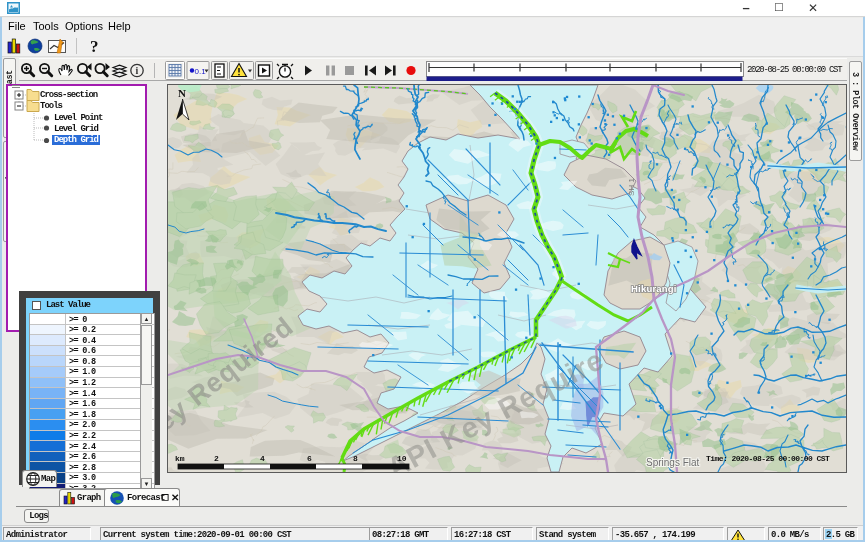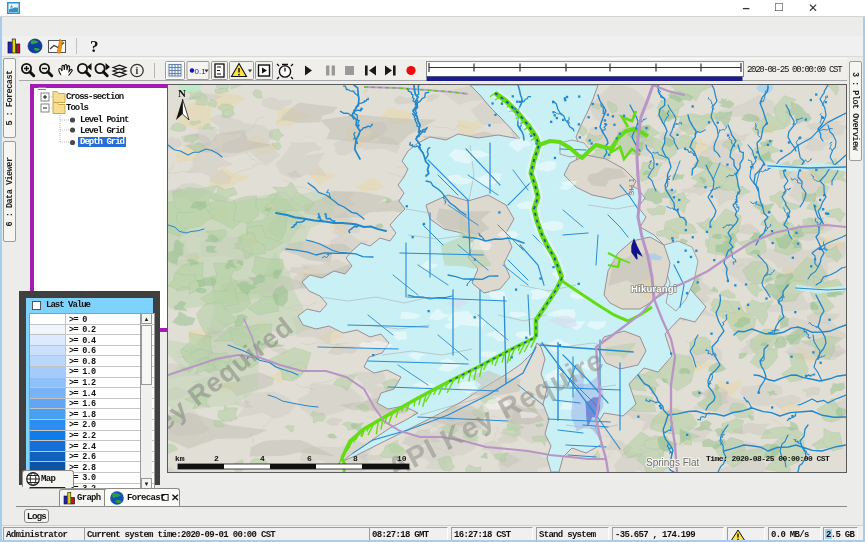--- a/index.html
+++ b/index.html
@@ -18,56 +18,62 @@
 
 .vtab{position:absolute;background:#f5f5f2;border:1px solid #9c9c9c;border-radius:2px;
  font-family:"Liberation Mono",monospace;font-size:8.5px;font-weight:bold;color:#222;
  display:flex;align-items:center;justify-content:center;letter-spacing:-0.5px}
 .vtab .rotL{transform:rotate(-90deg);white-space:nowrap}
 .vtab .rotR{transform:rotate(90deg);white-space:nowrap}
 
 #tb2{left:19px;top:58px;width:828px;height:23px;background:#f0efec;border-top:1px solid #fbfbfb;border-bottom:1px solid #a8a8a8}
 #tb2 .ttxt{position:absolute;left:728px;top:6px;font-family:"Liberation Mono",monospace;font-size:9px;font-weight:normal;letter-spacing:-1.3px;color:#111;white-space:nowrap}
 
-#tree{left:30px;top:84px;width:141px;height:248px;background:#fff;border:4px solid #a21caf}
+#tree{left:6px;top:84px;width:141px;height:248px;background:#fff;border:2px solid #a21caf}
 .titem{position:absolute;font-family:"Liberation Mono",monospace;font-size:9px;font-weight:bold;letter-spacing:-1px;color:#111;white-space:nowrap}
 
 #legend{left:19px;top:291px;width:141px;height:194px;background:#7dd3fc;border:7px solid #404040}
 #lv{position:absolute;left:4px;top:2px;font-family:"Liberation Mono",monospace;font-size:9px;font-weight:bold;letter-spacing:-1px;color:#111}
 #cb{position:absolute;left:6px;top:3px;width:9px;height:9px;background:#fff;border:1px solid #555}
 #ltable{position:absolute;left:3px;top:15px;width:126px;height:176px;background:#fff;border:1px solid #9a9a9a;overflow:hidden}
 .lrow{position:relative;width:100%;height:10.6px;border-bottom:1px solid #c4c4c4}
 .lsw{position:absolute;left:0;top:0;bottom:0;width:36px;border-right:1px solid #c4c4c4}
 .llb{position:absolute;left:39px;top:0.5px;font-family:"Liberation Mono",monospace;font-size:8.5px;font-weight:bold;letter-spacing:-0.7px;color:#111}
 #lsb{position:absolute;right:1px;top:15px;width:12px;height:176px;background:#efefec;border-left:1px solid #9a9a9a}
 .sbtn{position:absolute;left:0;width:11px;height:11px;background:#f4f4f1;border:1px solid #9a9a9a;font-size:6px;text-align:center;line-height:10px;color:#222}
 
 #map{left:167px;top:84px;width:680px;height:389px;border:1px solid #5a5a5a;background:#e3e0d7}
 
 .btab{position:absolute;background:#f4f4f1;border:1px solid #8a8a8a;border-bottom:none;border-radius:3px 3px 0 0;font-family:"Liberation Mono",monospace;font-size:9px;font-weight:bold;letter-spacing:-0.7px;color:#111}
 
-#logs{left:24px;top:509px;width:25px;height:14px;background:#f4f4f1;border:1px solid #8a8a8a;border-radius:3px;font-family:Liberation Sans, sans-serif;font-size:9px;font-weight:bold;letter-spacing:-0.7px;color:#111;text-align:center;line-height:13px}
+#logs{left:24px;top:509px;width:25px;height:14px;background:#f4f4f1;border:1px solid #8a8a8a;border-radius:3px;font-family:Liberation Mono, monospace;font-size:9px;font-weight:bold;letter-spacing:-0.7px;color:#111;text-align:right;line-height:13px}
 
 #status{left:0;top:525px;width:865px;height:17px;background:#f0f0f0;border-top:1px solid #d0d0d0}
 .scell{position:absolute;top:1px;height:14px;background:#f0f0f0;border:1px solid;border-color:#9d9d9d #ffffff #ffffff #9d9d9d}
 .sctxt{position:absolute;left:2px;top:2px;font-family:"Liberation Mono",monospace;font-size:9px;font-weight:bold;letter-spacing:-0.7px;color:#111;white-space:nowrap}
 
 .edge{position:absolute;background:#a6cdec}
 </style></head><body>
 <div id="win">
   <div class="abs" id="title">
     <svg class="abs" style="left:7px;top:2px" width="14" height="13">
         <rect x="0" y="0" width="13" height="12" fill="#2f93c8"></rect>
         <rect x="1.5" y="1.5" width="10" height="9" fill="#eef7fc"></rect>
         <path d="M2,7.5 C3.5,6 5,7 6.5,6 C8,5 9.5,6 11,5.5 L11,10 L2,10 Z" fill="#2f93c8"></path>
         <path d="M3,5.5 L4.5,3 L6,5.5 Z" fill="#2f93c8"></path>
       </svg>
     <div class="winbtn" style="left:739px;top:1px;font-weight:bold">–</div>
     <div class="winbtn" style="left:772px;top:0px;font-size:13px;color:#222">□</div>
     <div class="winbtn" style="left:806px;top:1px;font-size:12px">✕</div>
+  </div>
+  <div class="abs" id="menu">
+    <span style="left:8px">File</span>
+      <span style="left:33px">Tools</span>
+    <span style="left:65px">Options</span>
+      <span style="left:108px">Help</span>
   </div>
   <div class="abs" id="tb1">
       <svg width="865" height="21" style="position:absolute;top:0;left:0">
         <g>
           <rect x="8" y="6" width="3.4" height="11" fill="#2222cc" stroke="#111" stroke-width="0.7"></rect>
           <rect x="12.2" y="3" width="3.4" height="14" fill="#e8d800" stroke="#111" stroke-width="0.7"></rect>
           <rect x="16.4" y="8" width="3.4" height="9" fill="#cc1111" stroke="#111" stroke-width="0.7"></rect>
         </g>
         <circle cx="35" cy="10" r="7" fill="#0d3f9e"></circle>
         <path d="M31,4.5 C33.5,3.8 36.5,4.2 38.5,6 C37,7.6 34,7.3 32.2,8.6 C30.6,7.4 30.2,5.8 31,4.5 Z" fill="#35a14e"></path>
@@ -1463,21 +1469,21 @@
           <text x="185" y="376">8</text>
           <text x="229" y="376">10</text>
         </g>
         <rect x="10" y="379" width="231" height="5" fill="#fff" stroke="#111" stroke-width="0.8"></rect>
         <rect x="10" y="379" width="46" height="5" fill="#111"></rect>
         <rect x="102" y="379" width="46" height="5" fill="#111"></rect>
         <rect x="194" y="379" width="47" height="5" fill="#111"></rect>
         <text x="538" y="376" font-family="Liberation Mono,monospace" font-size="8" font-weight="bold" fill="#111" letter-spacing="-0.55">Time: 2020-08-25 00:00:00 CST</text>
       </svg></div>
 
-  <div class="btab" style="left:22px;top:470px;width:52px;height:17px">
+  <div class="btab" style="left:22px;top:470px;width:35px;height:17px">
     <svg width="16" height="16" style="position:absolute;left:2px;top:0">
         <circle cx="8" cy="8" r="6.3" fill="#fff" stroke="#222" stroke-width="1.2"></circle>
         <ellipse cx="8" cy="8" rx="2.8" ry="6.3" fill="none" stroke="#222"></ellipse>
         <path d="M1.7,8 h12.6 M2.8,4.5 h10.4 M2.8,11.5 h10.4" stroke="#222" fill="none"></path>
       </svg>
     <span style="position:absolute;left:18px;top:3px">Map</span>
     </div>
   <div class="btab" style="left:59px;top:489px;width:56px;height:17px">
     <svg width="16" height="16" style="position:absolute;left:2px;top:0">
         <rect x="2" y="6" width="3" height="8" fill="#2222cc" stroke="#111" stroke-width="0.6"></rect>
@@ -1497,21 +1503,21 @@
     <span style="position:absolute;left:66px;top:3px;font-size:10px;font-weight:bold;font-family:'Liberation Sans',sans-serif">✕</span>
     </div>
   <div style="position:absolute;left:16px;top:506px;width:831px;height:1px;background:#8a8a8a"></div>
 
   <div class="abs" id="logs">Logs</div>
 
   <div class="abs" id="status">
       <div class="scell" style="left:3px;width:88px">
         <span class="sctxt">Administrator</span>
       </div>
-      <div class="scell" style="left:84px;width:306px">
+      <div class="scell" style="left:100px;width:306px">
         <span class="sctxt">Current system time:2020-09-01 00:00 CST</span>
       </div>
       <div class="scell" style="left:369px;width:79px">
         <span class="sctxt">08:27:18 GMT</span>
       </div>
       <div class="scell" style="left:451px;width:82px">
         <span class="sctxt">16:27:18 CST</span>
       </div>
       <div class="scell" style="left:536px;width:73px">
         <span class="sctxt">Stand system</span>

